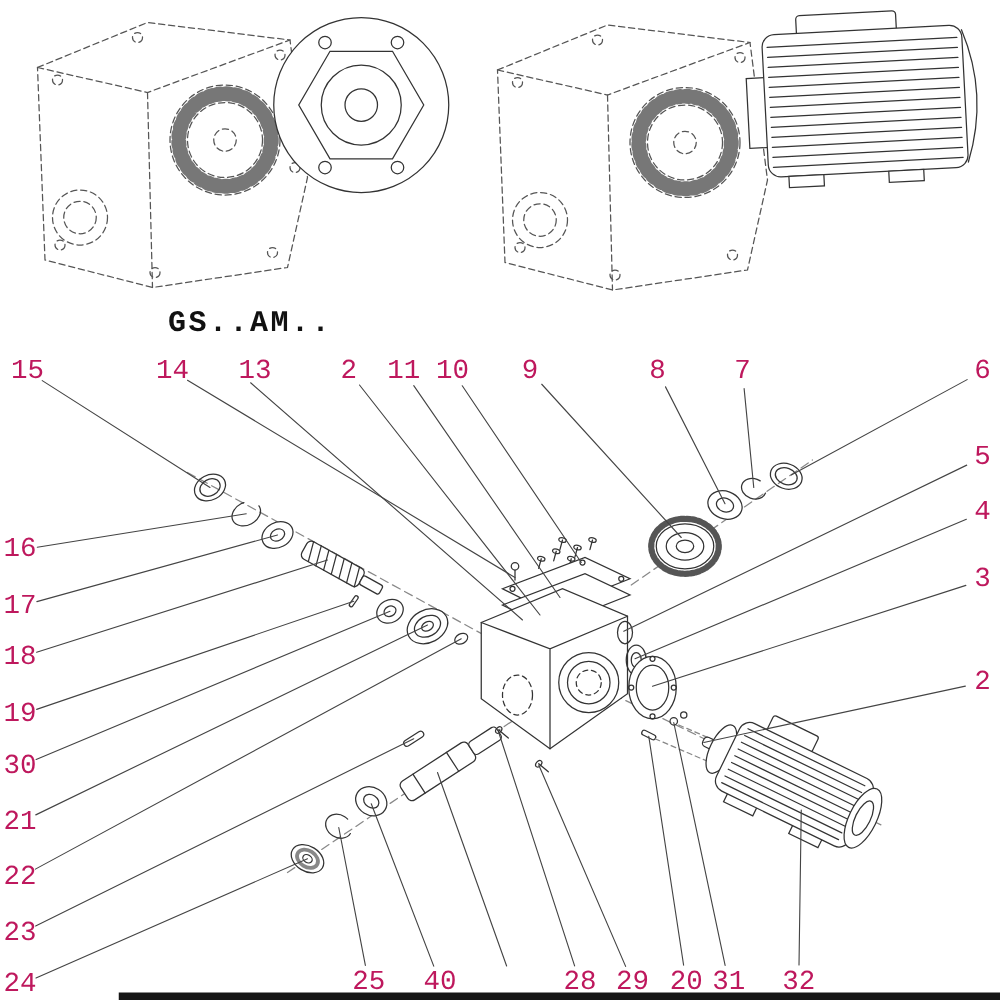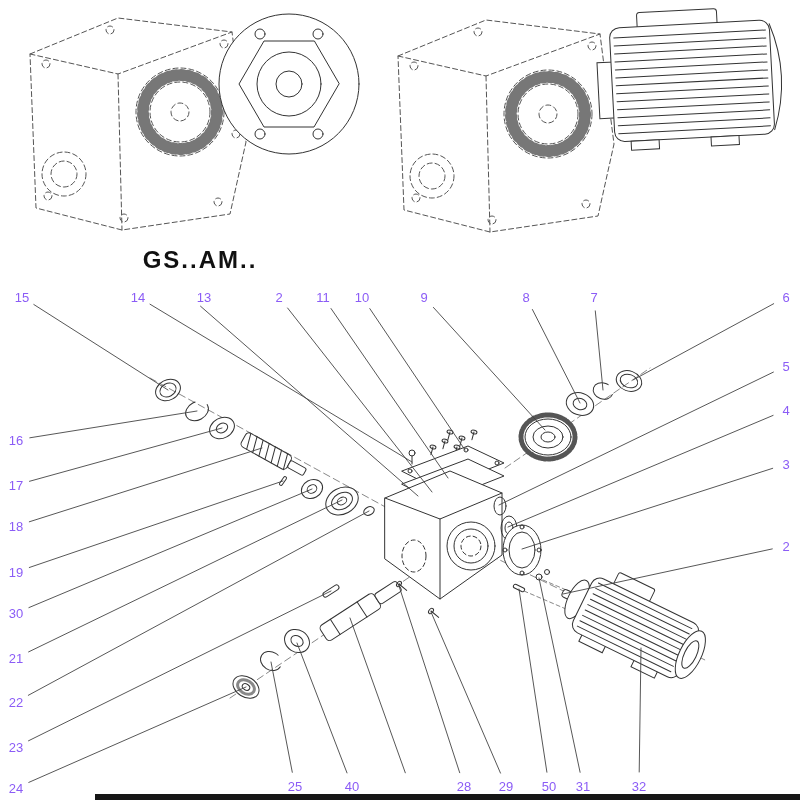--- a/index.html
+++ b/index.html
@@ -1,22 +1,22 @@
 <!DOCTYPE html>
 <html><head>
 <meta charset="utf-8">
 <style>
   html,body{margin:0;padding:0;background:#fff;}
   #stage{position:relative;width:800px;height:800px;background:#fff;overflow:hidden;
-         font-family:Liberation Sans, sans-serif;color:#111;}
+         font-family:Liberation Mono, monospace;color:#111;}
   #drawing{position:absolute;left:0;top:0;}
   .caption{position:absolute;width:230px;text-align:center;font-weight:bold;
            font-size:24px;letter-spacing:2px;color:#111;}
-  .callout-num{position:absolute;transform:translate(-50%,-50%);font-size:13px;
-               color:#8b5cf6;line-height:1;}
+  .callout-num{position:absolute;transform:translate(-50%,-50%);font-size:22px;
+               color:#be185d;line-height:1;}
   #page-edge-rule{position:absolute;left:95px;top:794px;width:705px;height:6px;background:#161616;}
 </style>
 </head>
 <body>
 
 <div id="stage">
 
   <svg id="drawing" width="800" height="800" viewBox="0 0 800 800" stroke="#333" fill="none" stroke-width="1" stroke-linecap="round">
 
     <g stroke="#555" stroke-dasharray="5 3">
@@ -310,19 +310,19 @@
       <div class="callout-num" style="left: 16px; top: 613px;">30</div>
       <div class="callout-num" style="left: 16px; top: 658px;">21</div>
       <div class="callout-num" style="left: 16px; top: 702px;">22</div>
       <div class="callout-num" style="left: 16px; top: 747px;">23</div>
       <div class="callout-num" style="left: 16px; top: 788px;">24</div>
       <div class="callout-num" style="left: 295px; top: 786px;">25</div>
       <div class="callout-num" style="left: 352px; top: 786px;">40</div>
       <div class="callout-num" style="left: 410px; top: 786px; margin-top: 48px;">27</div>
       <div class="callout-num" style="left: 464px; top: 786px;">28</div>
       <div class="callout-num" style="left: 506px; top: 786px;">29</div>
-      <div class="callout-num" style="left: 549px; top: 786px;">50</div>
+      <div class="callout-num" style="left: 549px; top: 786px;">20</div>
       <div class="callout-num" style="left: 583px; top: 786px;">31</div>
       <div class="callout-num" style="left: 639px; top: 786px;">32</div>
     </div>
 
   <div id="page-edge-rule"></div>
 </div>
 
 </body></html>

